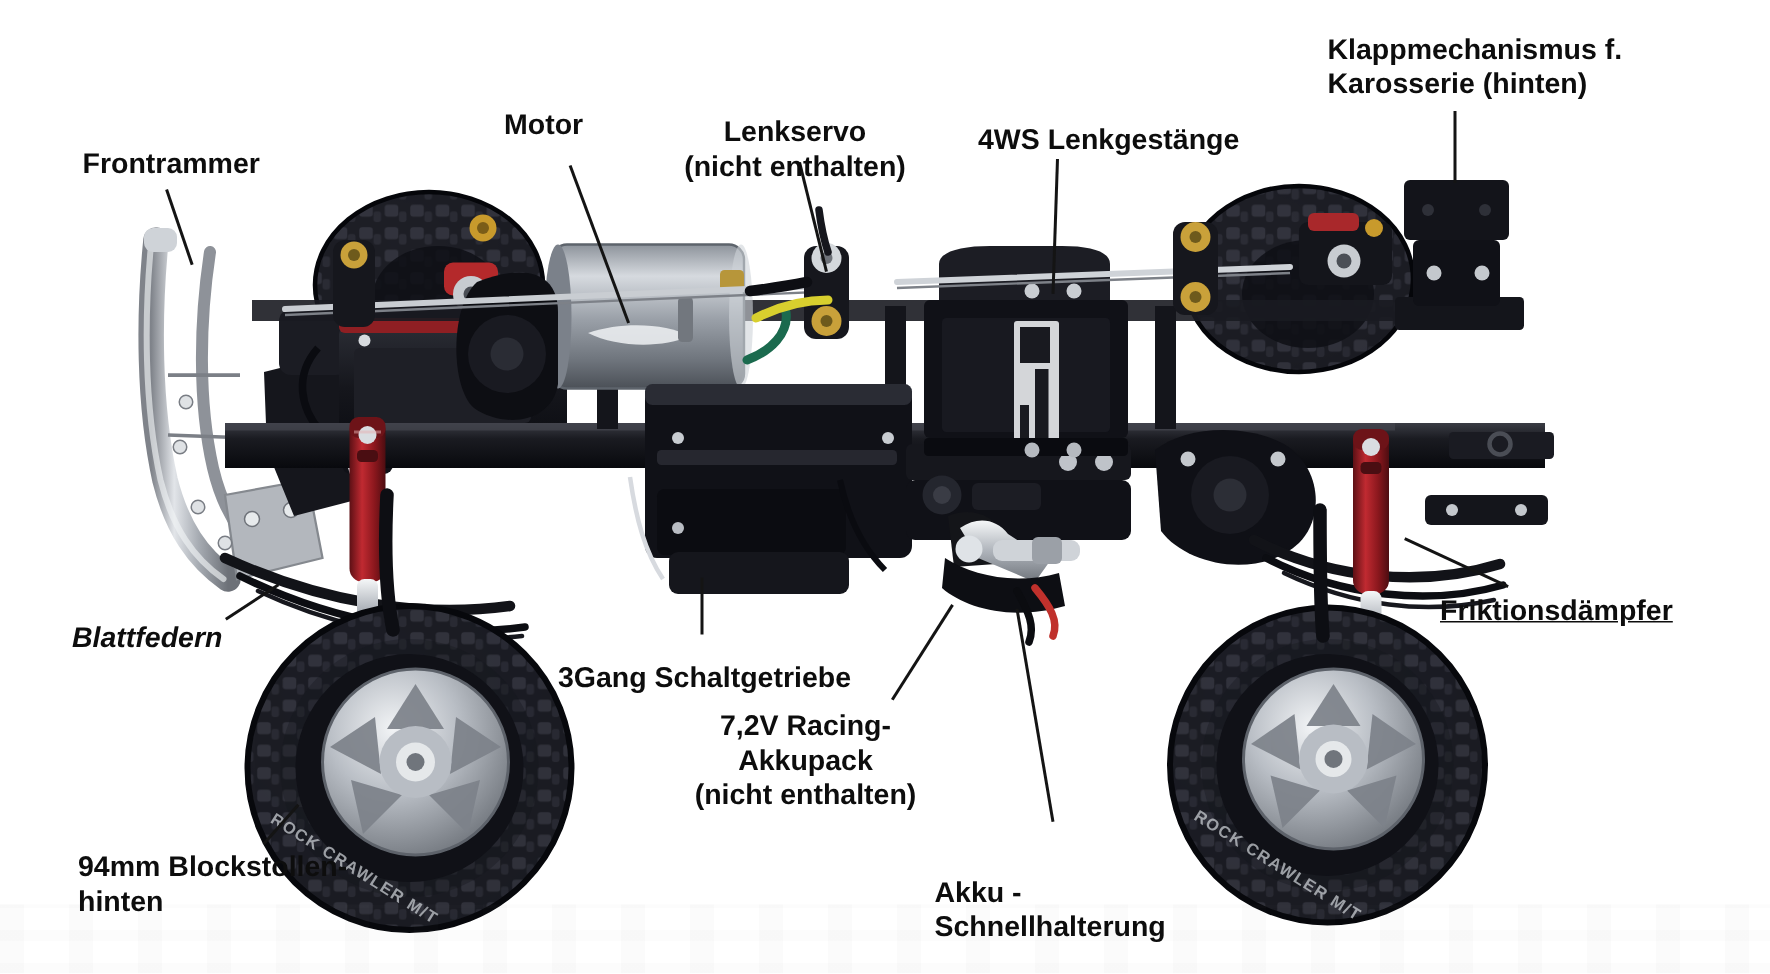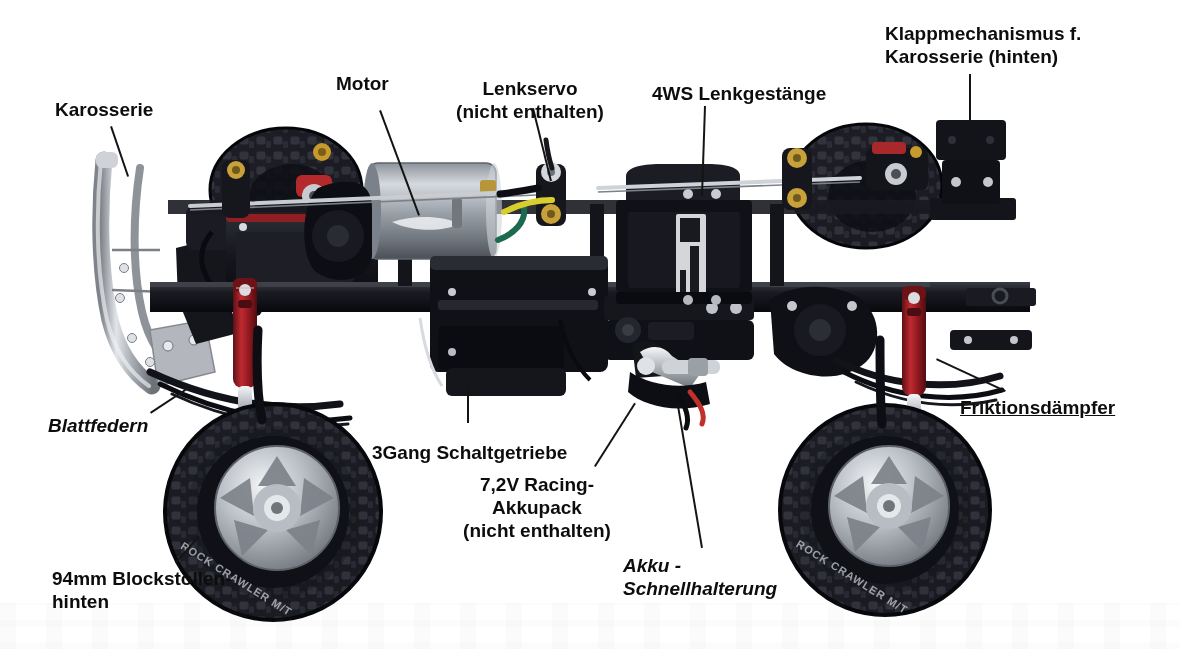--- a/index.html
+++ b/index.html
@@ -414,31 +414,31 @@
       <div class="leader" style="left: 971px; top: 74px; width: 48px; height: 2px; transform: rotate(90deg); background: rgb(20, 20, 20);"></div>
       <div class="leader" style="left: 150px; top: 412px; width: 41.8808px; height: 2px; transform: rotate(-33.3106deg); background: rgb(20, 20, 20);"></div>
       <div class="leader" style="left: 175px; top: 562px; width: 34.7131px; height: 2px; transform: rotate(-48.5035deg); background: rgb(20, 20, 20);"></div>
       <div class="leader" style="left: 467px; top: 423px; width: 38px; height: 2px; transform: rotate(-90deg); background: rgb(20, 20, 20);"></div>
       <div class="leader" style="left: 594px; top: 466px; width: 74.6257px; height: 2px; transform: rotate(-57.5877deg); background: rgb(20, 20, 20);"></div>
       <div class="leader" style="left: 701px; top: 548px; width: 144.014px; height: 2px; transform: rotate(-99.5931deg); background: rgb(20, 20, 20);"></div>
       <div class="leader" style="left: 1005px; top: 392px; width: 76.0592px; height: 2px; transform: rotate(-155.12deg); background: rgb(20, 20, 20);"></div>
     </div>
 
   <div id="labels">
-      <div class="callout lft" style="left: 55px; top: 98px;">Karosserie</div>
+      <div class="callout lft" style="left: 55px; top: 98px;">Frontrammer</div>
       <div class="callout lft" style="left: 336px; top: 72px;">Motor</div>
       <div class="callout ctr" style="left: 436px; top: 57px; width: 188px; margin-top: 20px;">Lenkservo
 (nicht enthalten)</div>
       <div class="callout lft" style="left: 652px; top: 82px;">4WS Lenkgestänge</div>
       <div class="callout lft" style="left: 885px; top: 22px;">Klappmechanismus f.
 Karosserie (hinten)</div>
       <div class="callout lft" style="left: 48px; top: 414px; font-style: italic;">Blattfedern</div>
       <div class="callout lft" style="left: 52px; top: 567px;">94mm Blockstollen-
 hinten</div>
       <div class="callout lft" style="left: 372px; top: 441px;">3Gang Schaltgetriebe</div>
       <div class="callout ctr" style="left: 437px; top: 473px; width: 200px; text-align: center;">7,2V Racing-Akkupack
 (nicht enthalten)</div>
-      <div class="callout lft" style="left: 623px; top: 554px; font-style: italic;">Akku -
+      <div class="callout lft" style="left: 623px; top: 584px;">Akku -
 Schnellhalterung</div>
       <div class="callout lft" style="left: 960px; top: 396px; text-decoration: underline;">Friktionsdämpfer</div>
     </div>
 
 </div>
 
 </body></html>

